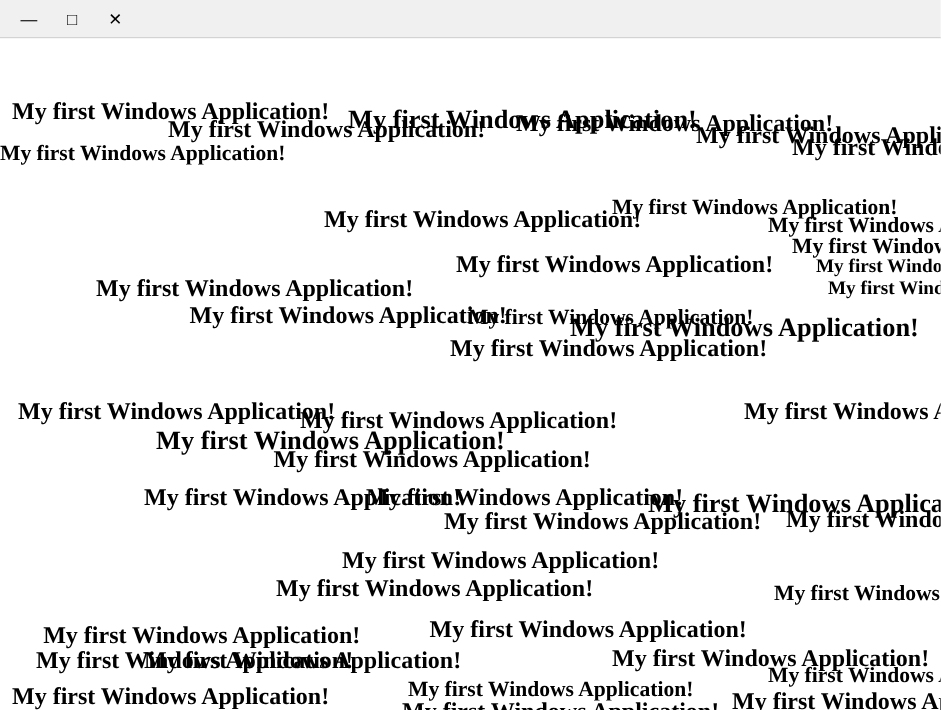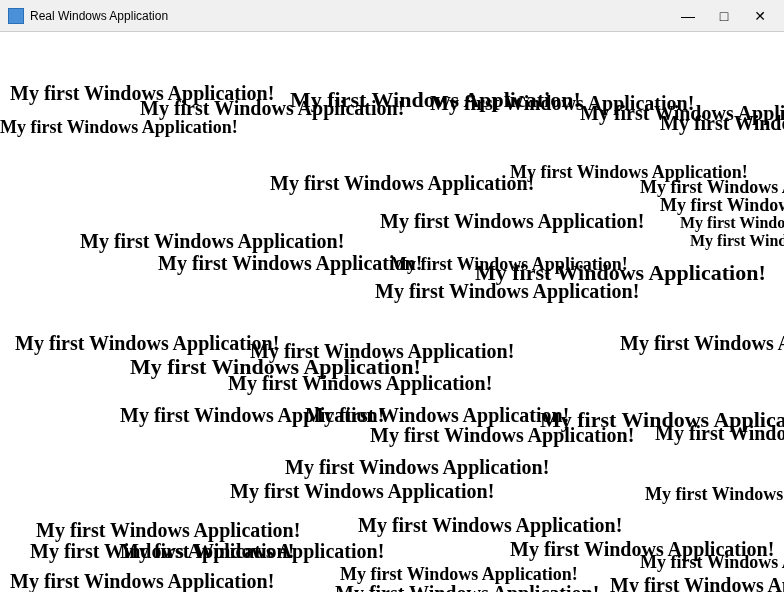--- a/index.html
+++ b/index.html
@@ -63,24 +63,20 @@
       font-weight: bold;
       color: #000;
       white-space: nowrap;
       font-family: 'Times New Roman', serif;
     }
   </style>
 </head>
 <body>
 
 <div class="titlebar">
-  <div class="titlebar-left">
-    <div class="titlebar-icon"></div>
-    <span class="titlebar-title">Real Windows Application</span>
-  </div>
   <div class="titlebar-controls">
     <button class="titlebar-btn">—</button>
     <button class="titlebar-btn">□</button>
     <button class="titlebar-btn close">✕</button>
   </div>
 </div>
 
 <div class="content" id="content-area">
 <span class="app-text" style="left: 10px; top: 50px; font-size: 20px;">My first Windows Application!</span>
     <span class="app-text" style="left: 140px; top: 65px; font-size: 20px;">My first Windows Application!</span>

